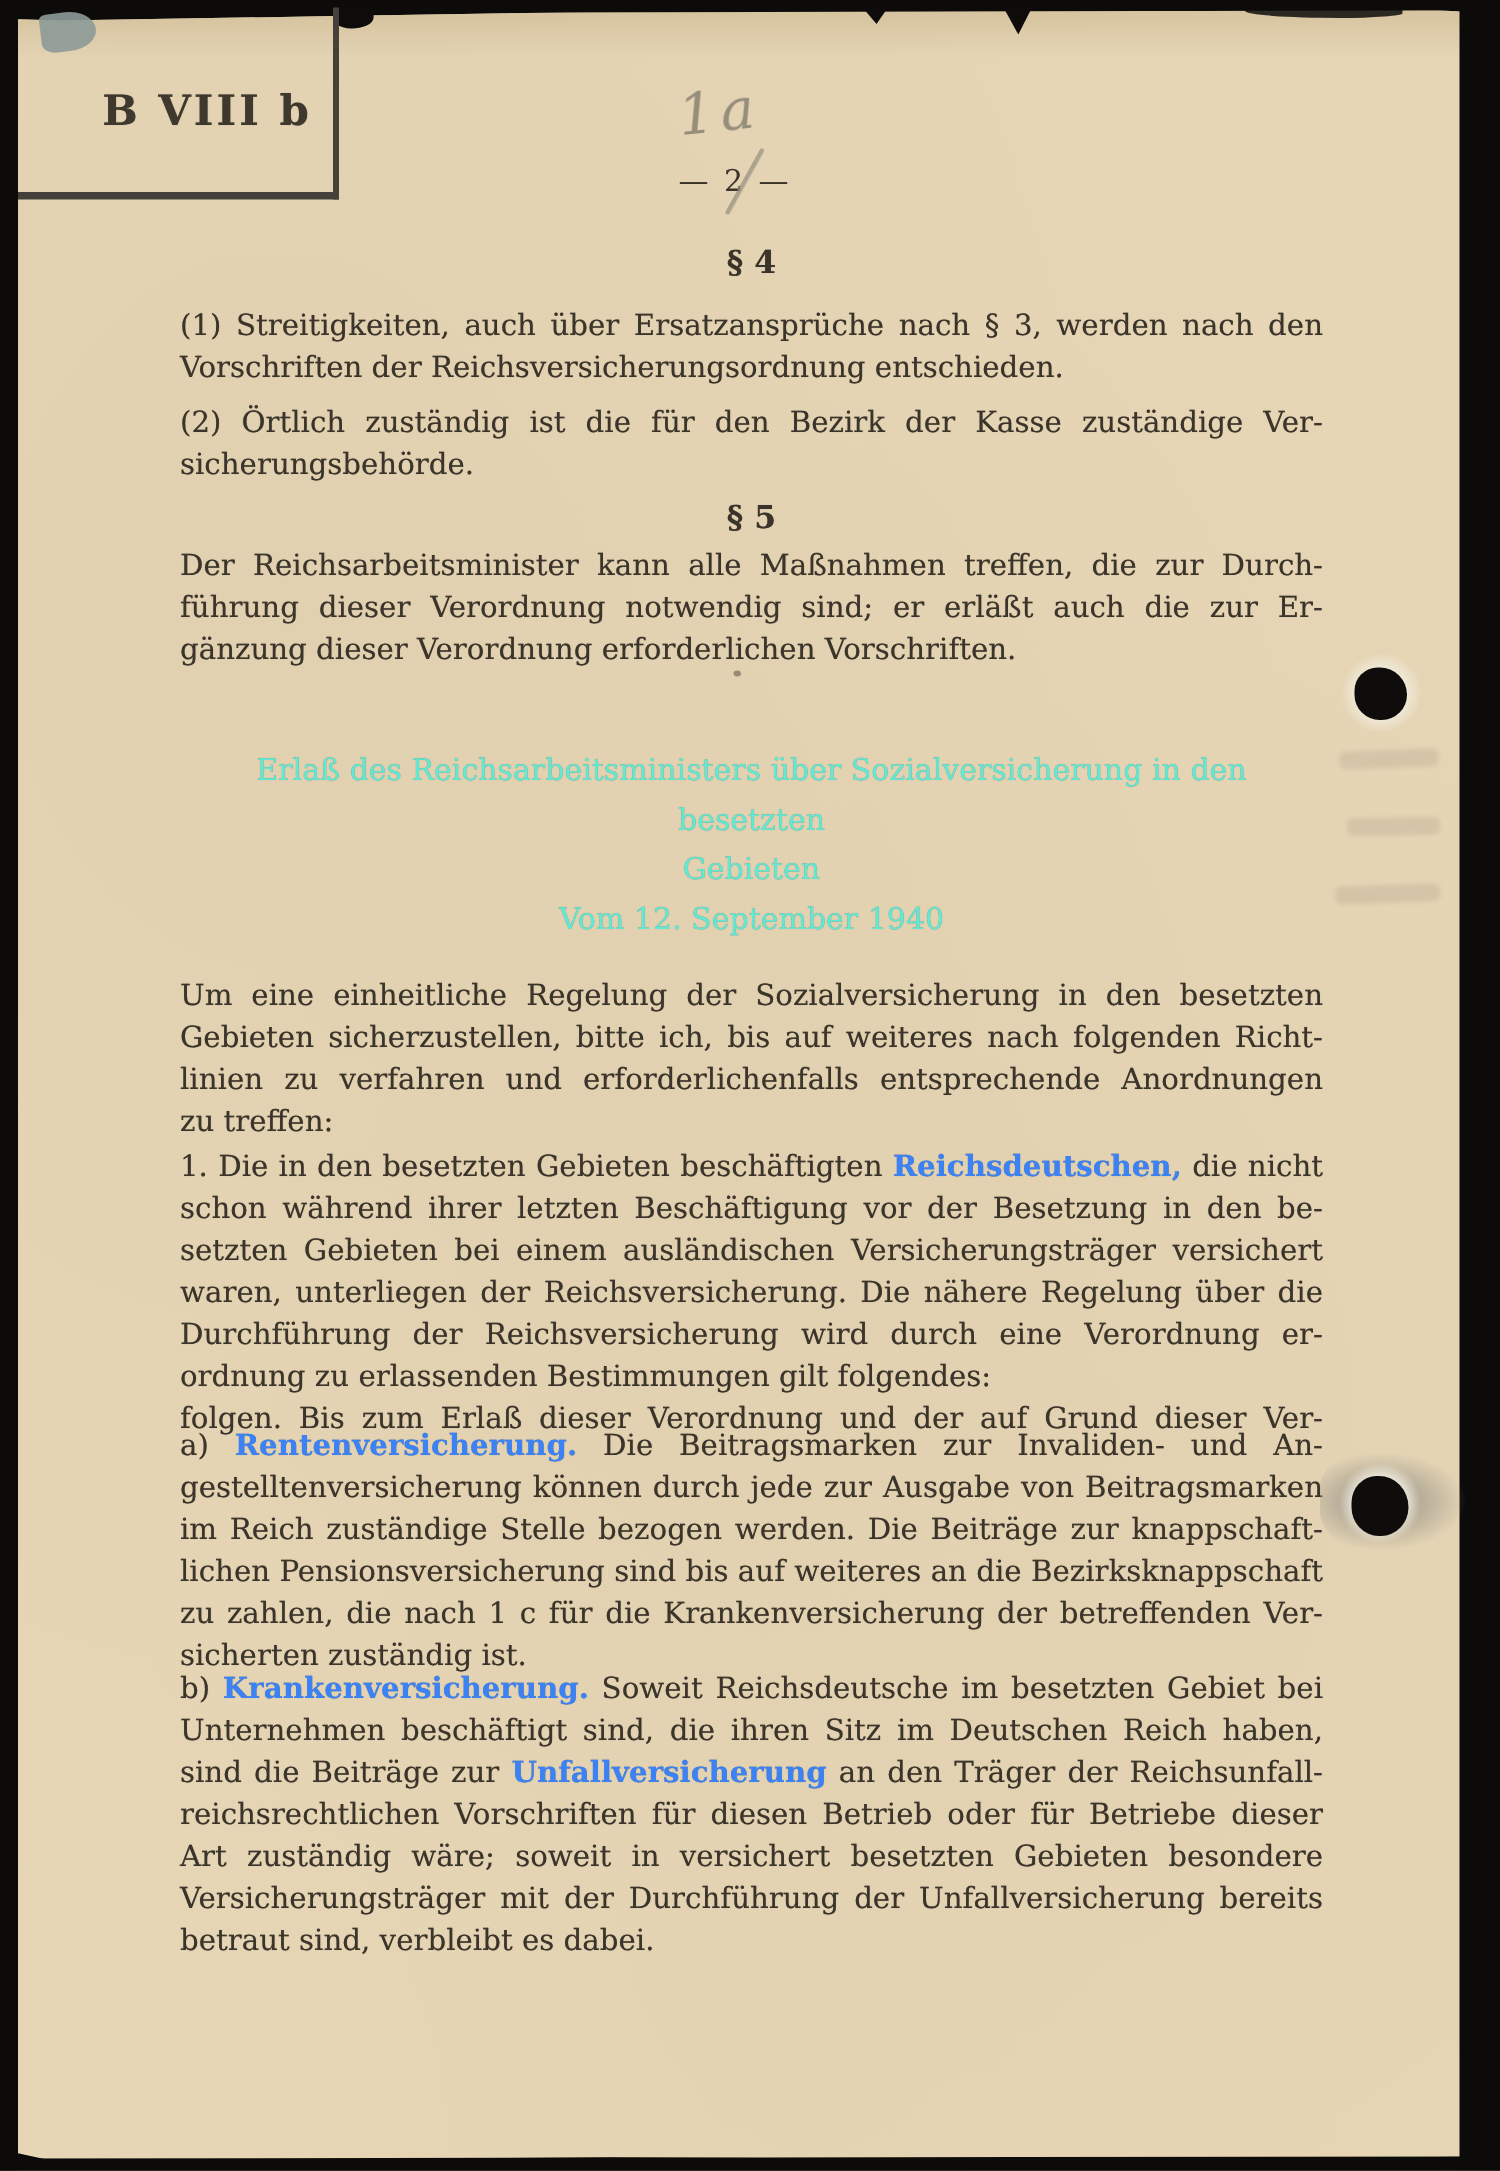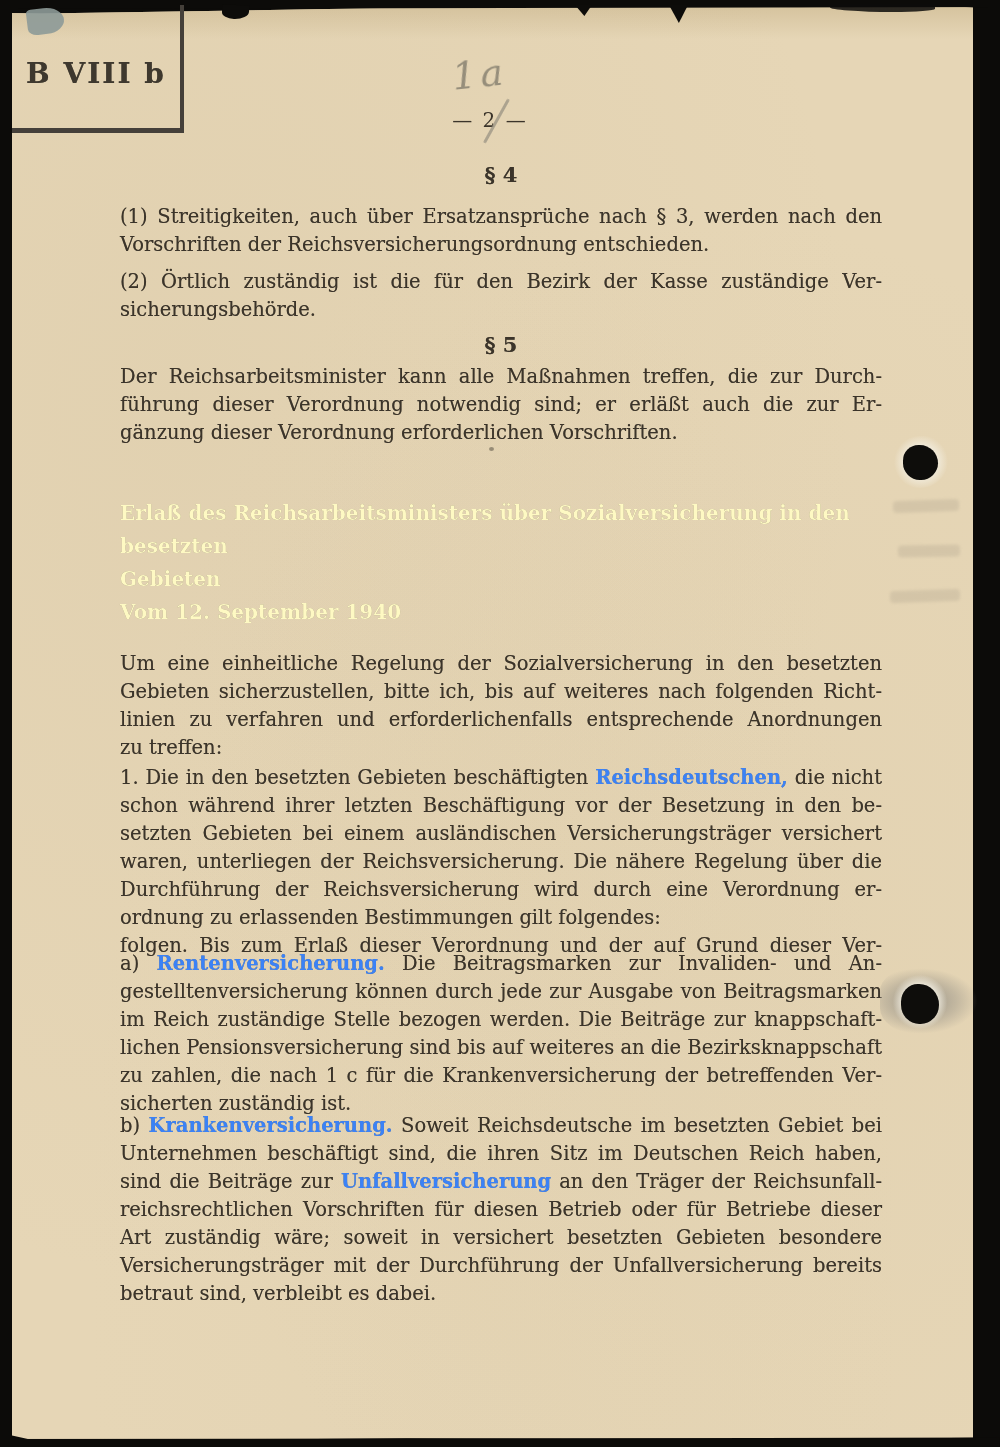--- a/index.html
+++ b/index.html
@@ -41,36 +41,36 @@
     background:radial-gradient(circle, rgba(238,233,219,0) 32%, rgba(238,233,219,.9) 46%, rgba(238,233,219,0) 70%);}
   
   .smudge{position:absolute;background:#8a8172;opacity:.18;filter:blur(1.5px);border-radius:4px;}
   .smudge-1{left:893px;top:500px;width:66px;height:12px;transform:rotate(-2deg);}
   .smudge-2{left:898px;top:545px;width:62px;height:12px;transform:rotate(-1deg);}
   .smudge-3{left:890px;top:590px;width:70px;height:12px;transform:rotate(-2deg);}
   .speck{position:absolute;left:489px;top:447px;width:5px;height:4px;background:#5a5245;opacity:.55;border-radius:50%;}
   
   .stamp-box{position:absolute;left:12px;top:5px;width:168px;height:123px;
     border-right:4px solid #45403a;border-bottom:5px solid #45403a;
-    display:flex;align-items:center;justify-content:center;}
+    display:flex;align-items:center;justify-content:center;padding-left:42px;}
   .stamp-text{font-size:28px;font-weight:700;letter-spacing:2px;color:#3e382e;
     text-shadow:0 0 .5px rgba(62,56,46,.6);padding-top:14px;}
   
   .annotation{position:absolute;left:452px;top:52px;font-size:38px;font-style:italic;
     color:#968e7b;transform:rotate(-6deg);letter-spacing:4px;filter:blur(.3px);}
   .page-number{position:absolute;left:390px;top:108px;width:200px;text-align:center;
     font-size:20px;letter-spacing:2px;color:#3b342a;}
   .pencil-slash{position:absolute;left:495px;top:96px;width:3px;height:50px;background:#9a9383;
     opacity:.75;transform:rotate(29deg);border-radius:2px;filter:blur(.3px);}
   
   .doc{position:absolute;left:120px;top:150px;width:762px;color:#3b342a;
     font-size:19.5px;text-shadow:0 0 .45px rgba(59,52,42,.55);}
   .block{margin:0;}
   .section_heading{text-align:center;font-size:21px;line-height:30px;font-weight:600;}
-  .heading{text-align:left;font-weight:700;font-size:20px;color:#fef9c3;}
+  .heading{text-align:center;font-weight:400;font-size:20px;color:#5eead4;}
   .hline{line-height:33px;}
   .line{line-height:28px;text-align:justify;text-align-last:justify;white-space:normal;}
   .line.last{text-align-last:left;}
   .b{font-weight:700;color:#3b82f6;}
   [data-block="h-s4"]{margin-top:10px;}
   [data-block="p-s4-1"]{margin-top:13px;}
   [data-block="p-s4-2"]{margin-top:9px;}
   [data-block="h-s5"]{margin-top:6px;}
   [data-block="p-s5"]{margin-top:3px;}
   [data-block="decree"]{margin-top:50px;}

